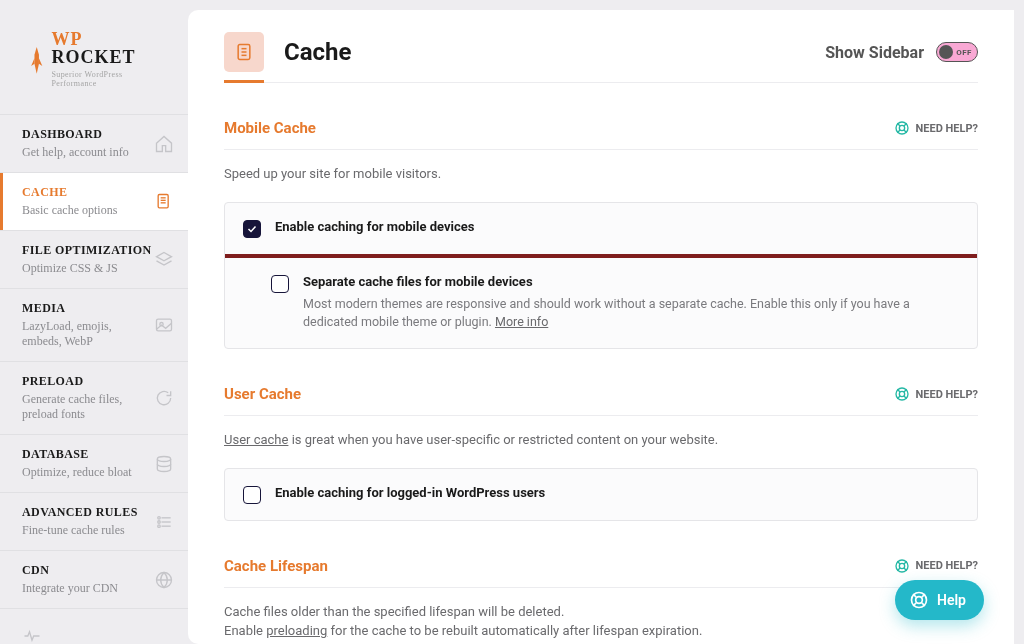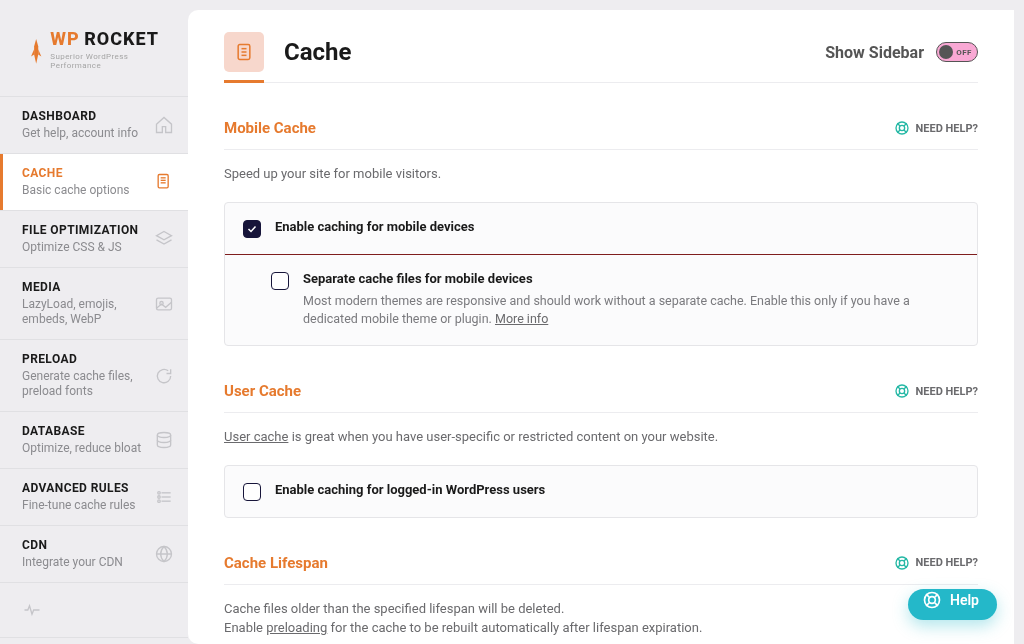--- a/index.html
+++ b/index.html
@@ -19,20 +19,21 @@
   }
 
   
   .sidebar {
     width: 188px;
     flex: 0 0 188px;
     padding-top: 30px;
     display: flex;
     flex-direction: column;
     background: #eeedf0;
+    font-family: Liberation Serif, serif;
   }
   .brand {
     display: flex;
     align-items: center;
     gap: 8px;
     padding: 0 22px 26px 30px;
   }
   .brand-wp { color: #e67a2e; font-weight: 800; letter-spacing: 1px; }
   .brand-rocket { color: #1a1a1a; font-weight: 800; letter-spacing: 1px; }
   .brand-name { font-size: 18px; line-height: 1; }
@@ -125,41 +126,41 @@
 
   .option-box {
     border:1px solid #e5e5e8;
     border-radius:4px;
     background:#fbfbfc;
     margin-top:18px;
   }
   .option-row {
     display:flex; align-items:flex-start; gap:14px;
     padding:16px 18px;
-    border-top:1px solid #7f1d1d;
+    border-top:4px solid #7f1d1d;
   }
   .option-row:first-child { border-top:none; }
   .option-row.sub { padding-left:46px; }
   .option-text .opt-label { font-size:13px; font-weight:700; color:#1a1a1a; }
   .option-text .opt-sub { font-size:12.5px; color:#7a7a7e; margin-top:6px; line-height:1.5; }
 
   .checkbox {
     width:18px; height:18px; border-radius:4px; border:1.5px solid #17153a;
     background:#fff; flex:0 0 18px; margin-top:1px; display:flex; align-items:center; justify-content:center;
     cursor:pointer;
   }
   .checkbox.checked { background:#17153a; }
   .checkbox svg { display:none; }
   .checkbox.checked svg { display:block; }
 
   
   .float-help {
-    position:fixed; right:27px; bottom:24px;
+    position:fixed; right:40px; bottom:24px;
     background:#24b8c9; color:#fff;
-    border-radius:30px; padding:1px 18px 10px 14px;
+    border-radius:30px; padding:10px 18px 10px 14px;
     display:flex; align-items:center; gap:8px; font-weight:600; font-size:14px;
     box-shadow:0 6px 16px rgba(36,184,201,.35);
     cursor:pointer;
   }
   .float-help svg { width:20px; height:20px; }
 
 </style>
 </head>
 <body>
 

